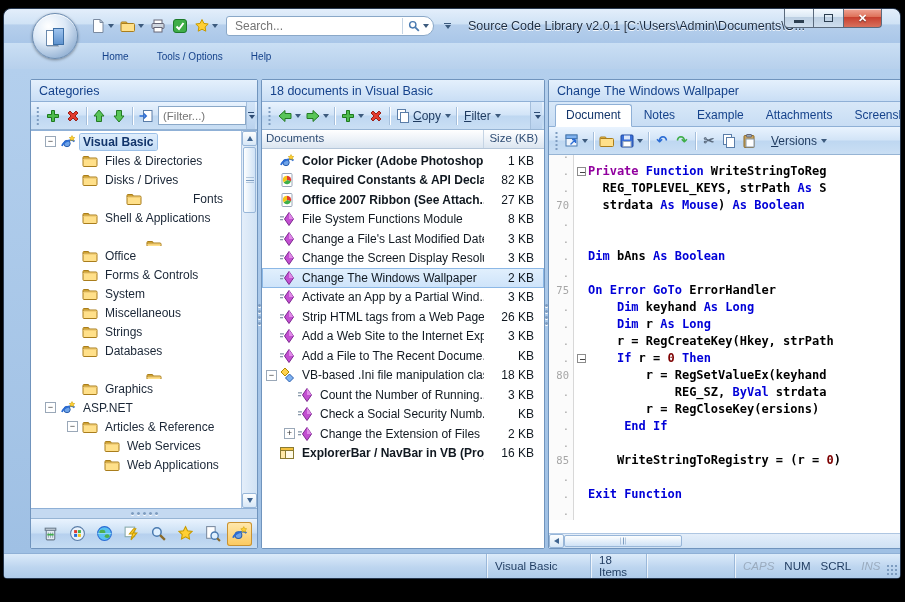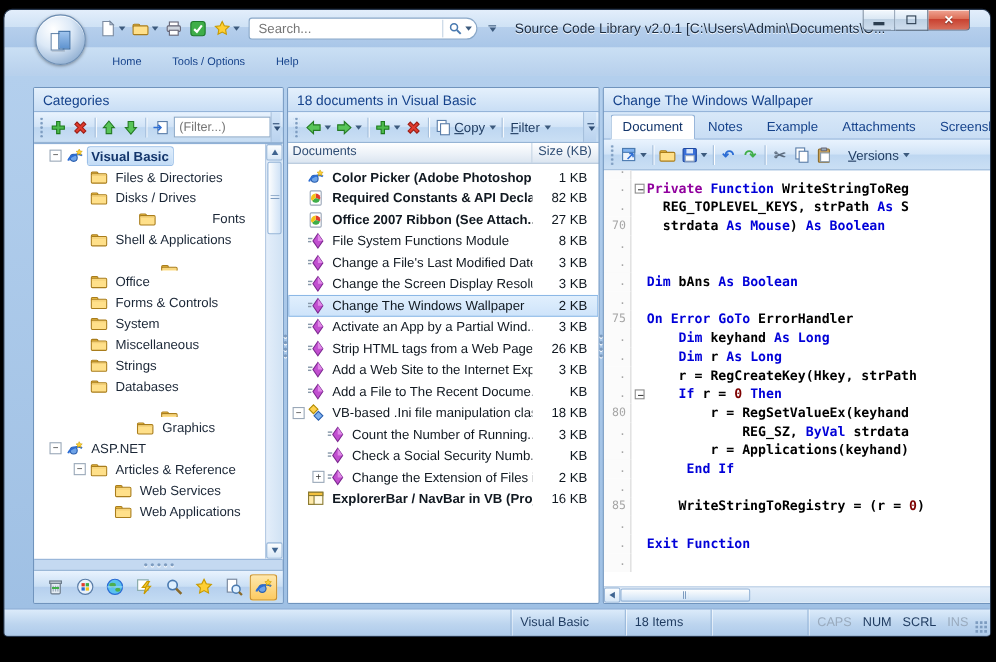--- a/index.html
+++ b/index.html
@@ -127,21 +127,21 @@
   .ed-hscroll{position:absolute;left:0;right:16px;bottom:0;height:15px;background:linear-gradient(#e4eefa,#d0e2f4);border-top:1px solid #aec6e2;display:flex;}
   .hthumb{background:linear-gradient(#fdfefe,#cfe2f6);border:1px solid #98b6d8;border-radius:2px;margin:1px 0;position:relative;}
   .hthumb:after{content:"";position:absolute;left:50%;top:50%;width:5px;height:7px;transform:translate(-50%,-50%);
     background-image:repeating-linear-gradient(90deg,#7d9cc0 0 1px,transparent 1px 2.5px);}
   .sbtn.h{width:15px;height:auto;}
   
   .statusbar{position:absolute;left:0;right:0;bottom:0;height:25px;display:flex;align-items:stretch;
     background:linear-gradient(#dcebfa,#bdd5ef 55%,#aecbea);border-top:1px solid #8fb0d6;font-size:11.5px;color:#1e3a5f;}
   .sseg{display:flex;align-items:center;padding:0 8px;border-left:1px solid #9ab8da;box-shadow:1px 0 0 rgba(255,255,255,.7) inset;}
   .skeys{display:flex;gap:10px;align-items:center;}
-  .skey.off{color:#9aabbe;}
+  .skey.off{color:#9aabbe;font-style:italic;}
   .sizegrip{width:16px;position:relative;}
   .sizegrip:after{content:"";position:absolute;right:2px;bottom:2px;width:12px;height:12px;
     background-image:radial-gradient(circle,#7d9cc0 1.2px,transparent 1.4px);background-size:4px 4px;}
   .filterbox{width:88px;height:19px;border:1px solid #8aa8c8;background:#fff;font-size:11.5px;color:#666;
     padding:0 4px;outline:none;font-family:"Liberation Sans",sans-serif;margin-left:2px;}
   u{text-decoration:underline;}
 </style>
 </head>
 <body>
 
@@ -422,21 +422,21 @@
               <span class="exp none"></span>
               <span class="ico">
                 <svg viewBox="0 0 16 16">
                   <rect x="1" y="3.5" width="6" height="3" rx="1" fill="#f7c94a" stroke="#a97d1c"></rect>
                   <rect x="1" y="5" width="14" height="8.5" rx="1" fill="#ffe08a" stroke="#a97d1c"></rect>
                   <path d="M1.5 6.5 H14.5" stroke="#f3cf77"></path>
                 </svg>
               </span>
               <span class="lbl">Multimedia</span>
             </div>
-            <div class="trow" style="padding-left: 36px; justify-content: center;">
+            <div class="trow" style="padding-left: 36px;">
               <span class="exp none"></span>
               <span class="ico">
                 <svg viewBox="0 0 16 16">
                   <rect x="1" y="3.5" width="6" height="3" rx="1" fill="#f7c94a" stroke="#a97d1c"></rect>
                   <rect x="1" y="5" width="14" height="8.5" rx="1" fill="#ffe08a" stroke="#a97d1c"></rect>
                   <path d="M1.5 6.5 H14.5" stroke="#f3cf77"></path>
                 </svg>
               </span>
               <span class="lbl">Graphics</span>
             </div>
@@ -951,21 +951,21 @@
               <div class="cline"><span class="lnum">.</span><span class="fold"></span><span class="ctext"></span></div>
               <div class="cline"><span class="lnum">.</span><span class="fold"></span><span class="ctext"><span class="tok-k">Dim</span><span> bAns </span><span class="tok-k">As</span><span> </span><span class="tok-k">Boolean</span></span></div>
               <div class="cline"><span class="lnum">.</span><span class="fold"></span><span class="ctext"></span></div>
               <div class="cline"><span class="lnum">75</span><span class="fold"></span><span class="ctext"><span class="tok-k">On</span><span> </span><span class="tok-k">Error</span><span> </span><span class="tok-k">GoTo</span><span> ErrorHandler</span></span></div>
               <div class="cline"><span class="lnum">.</span><span class="fold"></span><span class="ctext"><span>    </span><span class="tok-k">Dim</span><span> keyhand </span><span class="tok-k">As</span><span> </span><span class="tok-k">Long</span></span></div>
               <div class="cline"><span class="lnum">.</span><span class="fold"></span><span class="ctext"><span>    </span><span class="tok-k">Dim</span><span> r </span><span class="tok-k">As</span><span> </span><span class="tok-k">Long</span></span></div>
               <div class="cline"><span class="lnum">.</span><span class="fold"></span><span class="ctext"><span>    r = RegCreateKey(Hkey, strPath</span></span></div>
               <div class="cline"><span class="lnum">.</span><span class="fold"><span class="fbox"></span></span><span class="ctext"><span>    </span><span class="tok-k">If</span><span> r = </span><span class="tok-n">0</span><span> </span><span class="tok-k">Then</span></span></div>
               <div class="cline"><span class="lnum">80</span><span class="fold"></span><span class="ctext"><span>        r = RegSetValueEx(keyhand</span></span></div>
               <div class="cline"><span class="lnum">.</span><span class="fold"></span><span class="ctext"><span>            REG_SZ, </span><span class="tok-k">ByVal</span><span> strdata</span></span></div>
-              <div class="cline"><span class="lnum">.</span><span class="fold"></span><span class="ctext"><span>        r = Applications(keyhand)</span></span></div>
+              <div class="cline"><span class="lnum">.</span><span class="fold"></span><span class="ctext"><span>        r = RegCloseKey(ersions)</span></span></div>
               <div class="cline"><span class="lnum">.</span><span class="fold"></span><span class="ctext"><span>     </span><span class="tok-k">End</span><span> </span><span class="tok-k">If</span></span></div>
               <div class="cline"><span class="lnum">.</span><span class="fold"></span><span class="ctext"></span></div>
               <div class="cline"><span class="lnum">85</span><span class="fold"></span><span class="ctext"><span>    WriteStringToRegistry = (r = </span><span class="tok-n">0</span><span>)</span></span></div>
               <div class="cline"><span class="lnum">.</span><span class="fold"></span><span class="ctext"></span></div>
               <div class="cline"><span class="lnum">.</span><span class="fold"></span><span class="ctext"><span class="tok-k">Exit</span><span> </span><span class="tok-k">Function</span></span></div>
               <div class="cline"><span class="lnum">.</span><span class="fold"></span><span class="ctext"></span></div>
             </div>
           </div>
 
         <div class="ed-hscroll">
@@ -977,21 +977,21 @@
 
         </div>
 
       </div>
     </div>
   </div>
 
   <div class="statusbar">
     <div style="flex:1"></div>
     <div class="sseg" style="width:104px">Visual Basic</div>
-    <div class="sseg" style="width:78px">18 Items</div>
+    <div class="sseg" style="width:56px">18 Items</div>
     <div class="sseg" style="width:88px"></div>
     <div class="sseg skeys" style="width:150px" id="statuskeys">
         <span class="skey off">CAPS</span>
         <span class="skey">NUM</span>
         <span class="skey">SCRL</span>
         <span class="skey off">INS</span>
       </div>
     <div class="sizegrip"></div>
   </div>
 </div>

